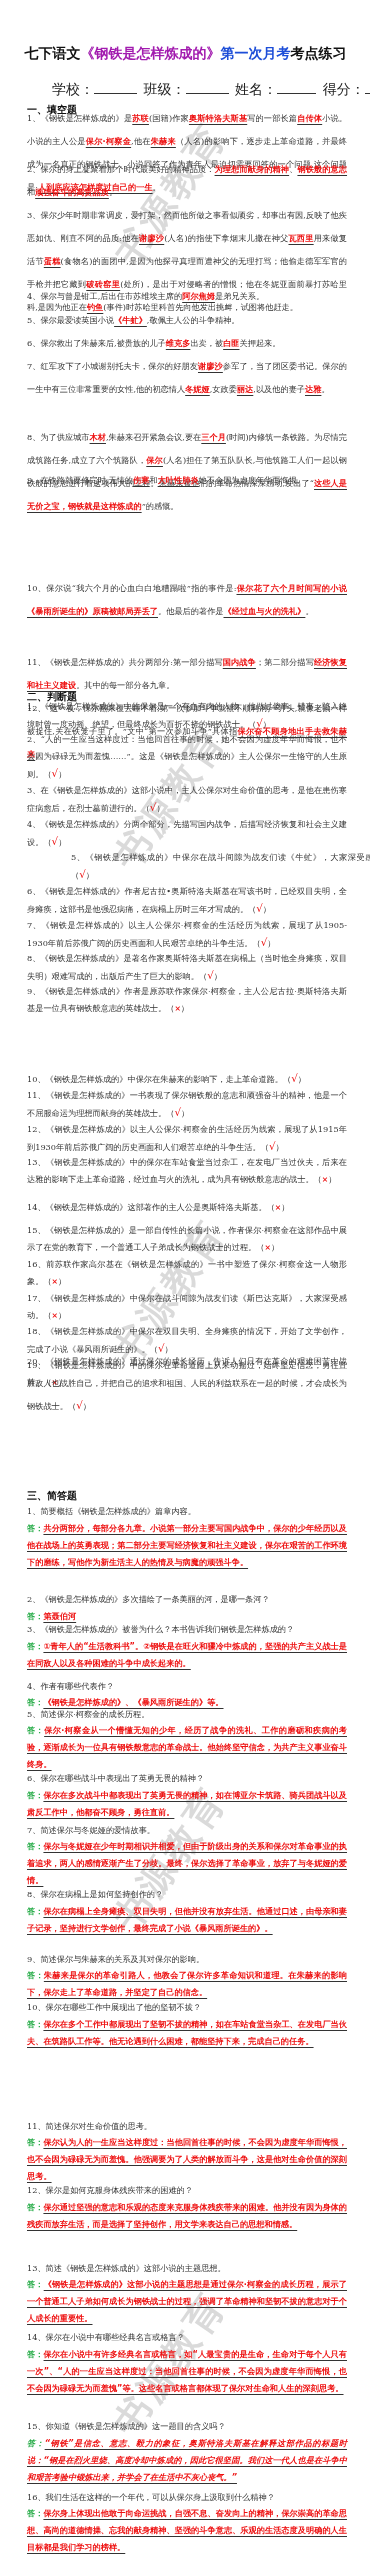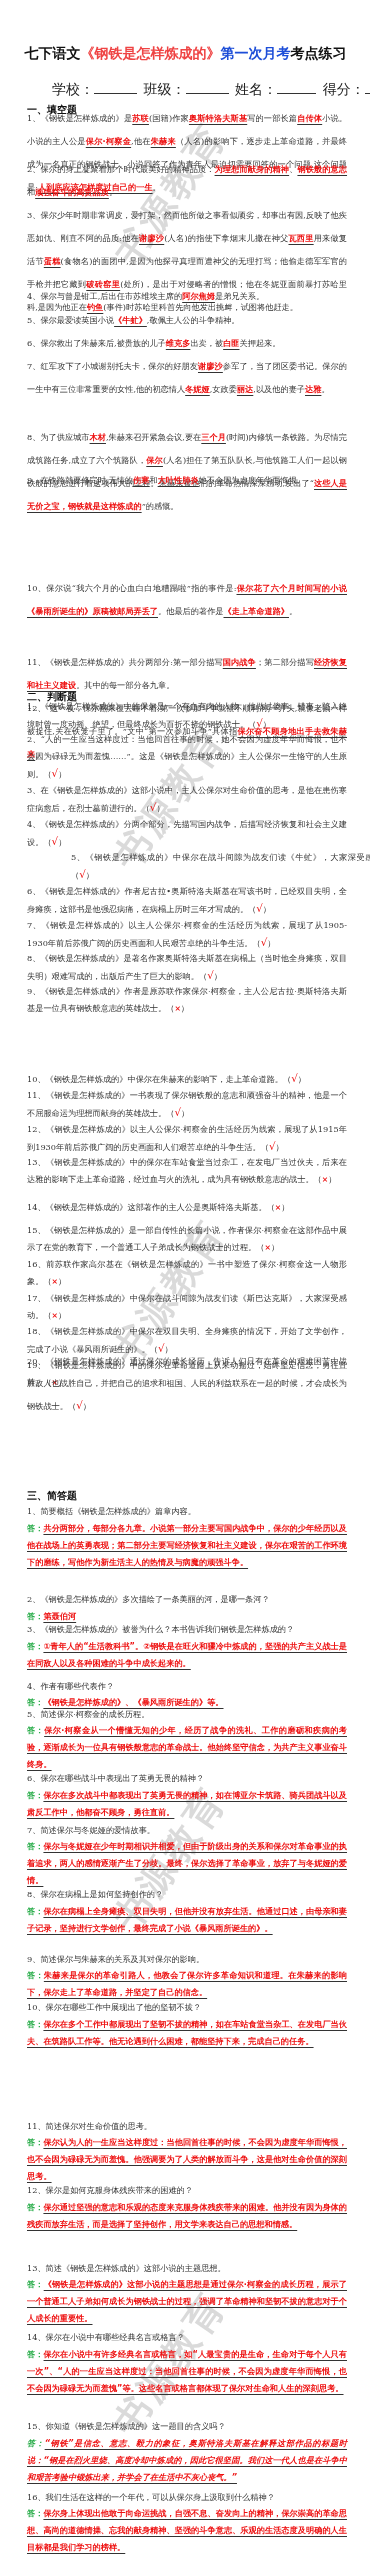--- a/index.html
+++ b/index.html
@@ -2,21 +2,21 @@
 <html style="font-size:8.2px"><head>
 <meta charset="utf-8">
 <style>
   html, body { margin: 0; padding: 0; background: #ffffff; }
   body { width: 371px; height: 2623px; position: relative; overflow: hidden;
          font-family: "DejaVu Serif", "Liberation Serif", serif; color: #222; }
   .title { position: absolute; top: 45px; left: 0; width: 371px; text-align: center;
            font-family: "DejaVu Sans", "Liberation Sans", sans-serif; font-weight: bold;
            font-size: 14px; letter-spacing: 0px; white-space: nowrap; }
   .title .t-black { color: #111; }
-  .title .t-blue { color: #ef4444; }
+  .title .t-blue { color: #a21caf; }
   .title .t-red { color: #1d4ed8; }
   .info { position: absolute; top: 81px; left: 52px; font-size: 14px; color: #222; white-space: nowrap; }
   .info .blank { display: inline-block; border-bottom: 0.5px solid #333; height: 7.2px; vertical-align: baseline; margin-right: 2.1px; }
   .section { font-family: "DejaVu Sans", "Liberation Sans", sans-serif; font-weight: bold;
              font-size: 10px; color: #111; position: absolute; left: 27px; }
   .para { position: absolute; left: 27px; width: 320px; font-size: 8.2px; line-height: 23px;
           color: #333; text-align: justify; }
   .ans { color: #ee1111; font-weight: bold; font-family: "DejaVu Sans", "Liberation Sans", sans-serif;
          text-decoration: underline; text-decoration-color: #333; text-underline-offset: 2.6px; text-decoration-thickness: 0.5px; }
   .mark { color: #ee1111; font-size: 10.3px; font-weight: normal; }
@@ -53,21 +53,21 @@
 <div id="fill-container">
     <div class="para" style="top: 107px;"><span class="q">1、《钢铁是怎样炼成的》是</span><span class="ans">苏联</span><span class="q">(国籍)作家</span><span class="ans">奥斯特洛夫斯基</span><span class="q">写的一部长篇</span><span class="ans">自传体</span><span class="q">小说。小说的主人公是</span><span class="ans">保尔·柯察金</span><span class="q">,他在</span><span class="ans">朱赫来</span><span class="q">（人名)的影响下，逐步走上革命道路，并最终成为一名真正的钢铁战士。小说回答了作为青年人最迫切需要回答的一个问题,这个问题是:</span><span class="ans">人到底应该怎样度过自己的一生</span><span class="q">。</span></div>
     <div class="para" style="top: 158px;"><span class="q">2、保尔的身上凝聚着那个时代最美好的精神品质：</span><span class="ans">为理想而献身的精神</span><span class="q">、</span><span class="ans">钢铁般的意志</span><span class="q">和</span><span class="ans">顽强奋斗的高贵品质</span><span class="q">。</span></div>
     <div class="para" style="top: 204px;"><span class="q">3、保尔少年时期非常调皮，爱打架，然而他所做之事看似顽劣，却事出有因,反映了他疾恶如仇、刚直不阿的品质:他在</span><span class="ans">谢廖沙</span><span class="q">(人名)的指使下拿烟末儿撒在神父</span><span class="ans">瓦西里</span><span class="q">用来做复活节</span><span class="ans">蛋糕</span><span class="q">(食物名)的面团中,是因为他探寻真理而遭神父的无理打骂；他偷走德军军官的手枪并把它藏到</span><span class="ans">破砖窑里</span><span class="q">(处所)，是出于对侵略者的憎恨；他在冬妮亚面前暴打苏哈里科,是因为他正在</span><span class="ans">钓鱼</span><span class="q">(事件)时苏哈里科首先向他发出挑衅，试图将他赶走。</span></div>
     <div class="para" style="top: 285px;"><span class="q">4、保尔与曾是钳工,后出任市苏维埃主席的</span><span class="ans">阿尔焦姆</span><span class="q">是弟兄关系。</span></div>
     <div class="para" style="top: 309px;"><span class="q">5、保尔最爱读英国小说</span><span class="ans">《牛虻》</span><span class="q">,敬佩主人公的斗争精神。</span></div>
     <div class="para" style="top: 332px;"><span class="q">6、保尔救出了朱赫来后,被贵族的儿子</span><span class="ans">维克多</span><span class="q">出卖，被</span><span class="ans">白匪</span><span class="q">关押起来。</span></div>
     <div class="para" style="top: 355px;"><span class="q">7、红军攻下了小城谢别托夫卡，保尔的好朋友</span><span class="ans">谢廖沙</span><span class="q">参军了，当了团区委书记。保尔的一生中有三位非常重要的女性,他的初恋情人</span><span class="ans">冬妮娅</span><span class="q">,女政委</span><span class="ans">丽达</span><span class="q">,以及他的妻子</span><span class="ans">达雅</span><span class="q">。</span></div>
     <div class="para" style="top: 426px;"><span class="q">8、为了供应城市</span><span class="ans">木材</span><span class="q">,朱赫来召开紧急会议,要在</span><span class="ans">三个月</span><span class="q">(时间)内修筑一条铁路。为尽情完成筑路任务,成立了六个筑路队，</span><span class="ans">保尔</span><span class="q">(人名)担任了第五队队长,与他筑路工人们一起以钢铁般的意志进行着这项伟大的工程。朱赫来被他们的革命热情深深感动,发出了“</span><span class="ans">这些人是无价之宝，钢铁就是这样炼成的</span><span class="q">”的感慨。</span></div>
     <div class="para" style="top: 469px;"><span class="q">9、在铁路就要修完时,无情的</span><span class="ans">伤寒</span><span class="q">和</span><span class="ans">大叶性肺炎</span><span class="q">她不会因为虚度年华而悔恨。</span></div>
-    <div class="para" style="top: 577px;"><span class="q">10、保尔说“我六个月的心血白白地糟蹋啦”指的事件是:</span><span class="ans">保尔花了六个月时间写的小说《暴雨所诞生的》原稿被邮局弄丢了</span><span class="q">。他最后的著作是</span><span class="ans">《走上革命道路》</span><span class="q">。</span></div>
+    <div class="para" style="top: 577px;"><span class="q">10、保尔说“我六个月的心血白白地糟蹋啦”指的事件是:</span><span class="ans">保尔花了六个月时间写的小说《暴雨所诞生的》原稿被邮局弄丢了</span><span class="q">。他最后的著作是</span><span class="ans">《经过血与火的洗礼》</span><span class="q">。</span></div>
     <div class="para" style="top: 651px;"><span class="q">11、《钢铁是怎样炼成的》共分两部分:第一部分描写</span><span class="ans">国内战争</span><span class="q">；第二部分描写</span><span class="ans">经济恢复和社主义建设</span><span class="q">。其中的每一部分各九章。</span></div>
     <div class="para" style="top: 697px;"><span class="q">12、“这一夜，保尔翻来覆去睡不着,第一次参加斗争就很不顺利,刚一开头,就像老鼠一样被捉住,关在铁笼子里了。”文中“第一次参加斗争”具体指</span><span class="ans">保尔奋不顾身地出手去救朱赫来</span><span class="q">。</span></div>
   </div>
 
 <div class="section" style="top:690px">二、判断题</div>
 <div id="judge-container">
     <div class="para" style="top: 698px; line-height: 17px;"><span class="q">1、《钢铁是怎样炼成的》中的保尔是一个有血有肉的人物，他做过傻事、错事，陷入绝境时曾一度动摇、绝望，但最终成长为百折不挠的钢铁战士。（</span><span class="mark">√</span><span class="q">）</span></div>
     <div class="para" style="top: 731px; line-height: 17px;"><span class="q">2、“人的一生应当这样度过：当他回首往事的时候，她不会因为虚度年华而悔恨，也不会因为碌碌无为而羞愧……”。这是《钢铁是怎样炼成的》主人公保尔一生恪守的人生原则。（</span><span class="mark">√</span><span class="q">）</span></div>
     <div class="para" style="top: 782px; line-height: 17px;"><span class="q">3、在《钢铁是怎样炼成的》这部小说中，主人公保尔对生命价值的思考，是他在患伤寒症病愈后，在烈士墓前进行的。（</span><span class="mark">√</span><span class="q">）</span></div>
     <div class="para" style="top: 816px; line-height: 17px;"><span class="q">4、《钢铁是怎样炼成的》分两个部分，先描写国内战争，后描写经济恢复和社会主义建设。（</span><span class="mark">√</span><span class="q">）</span></div>

